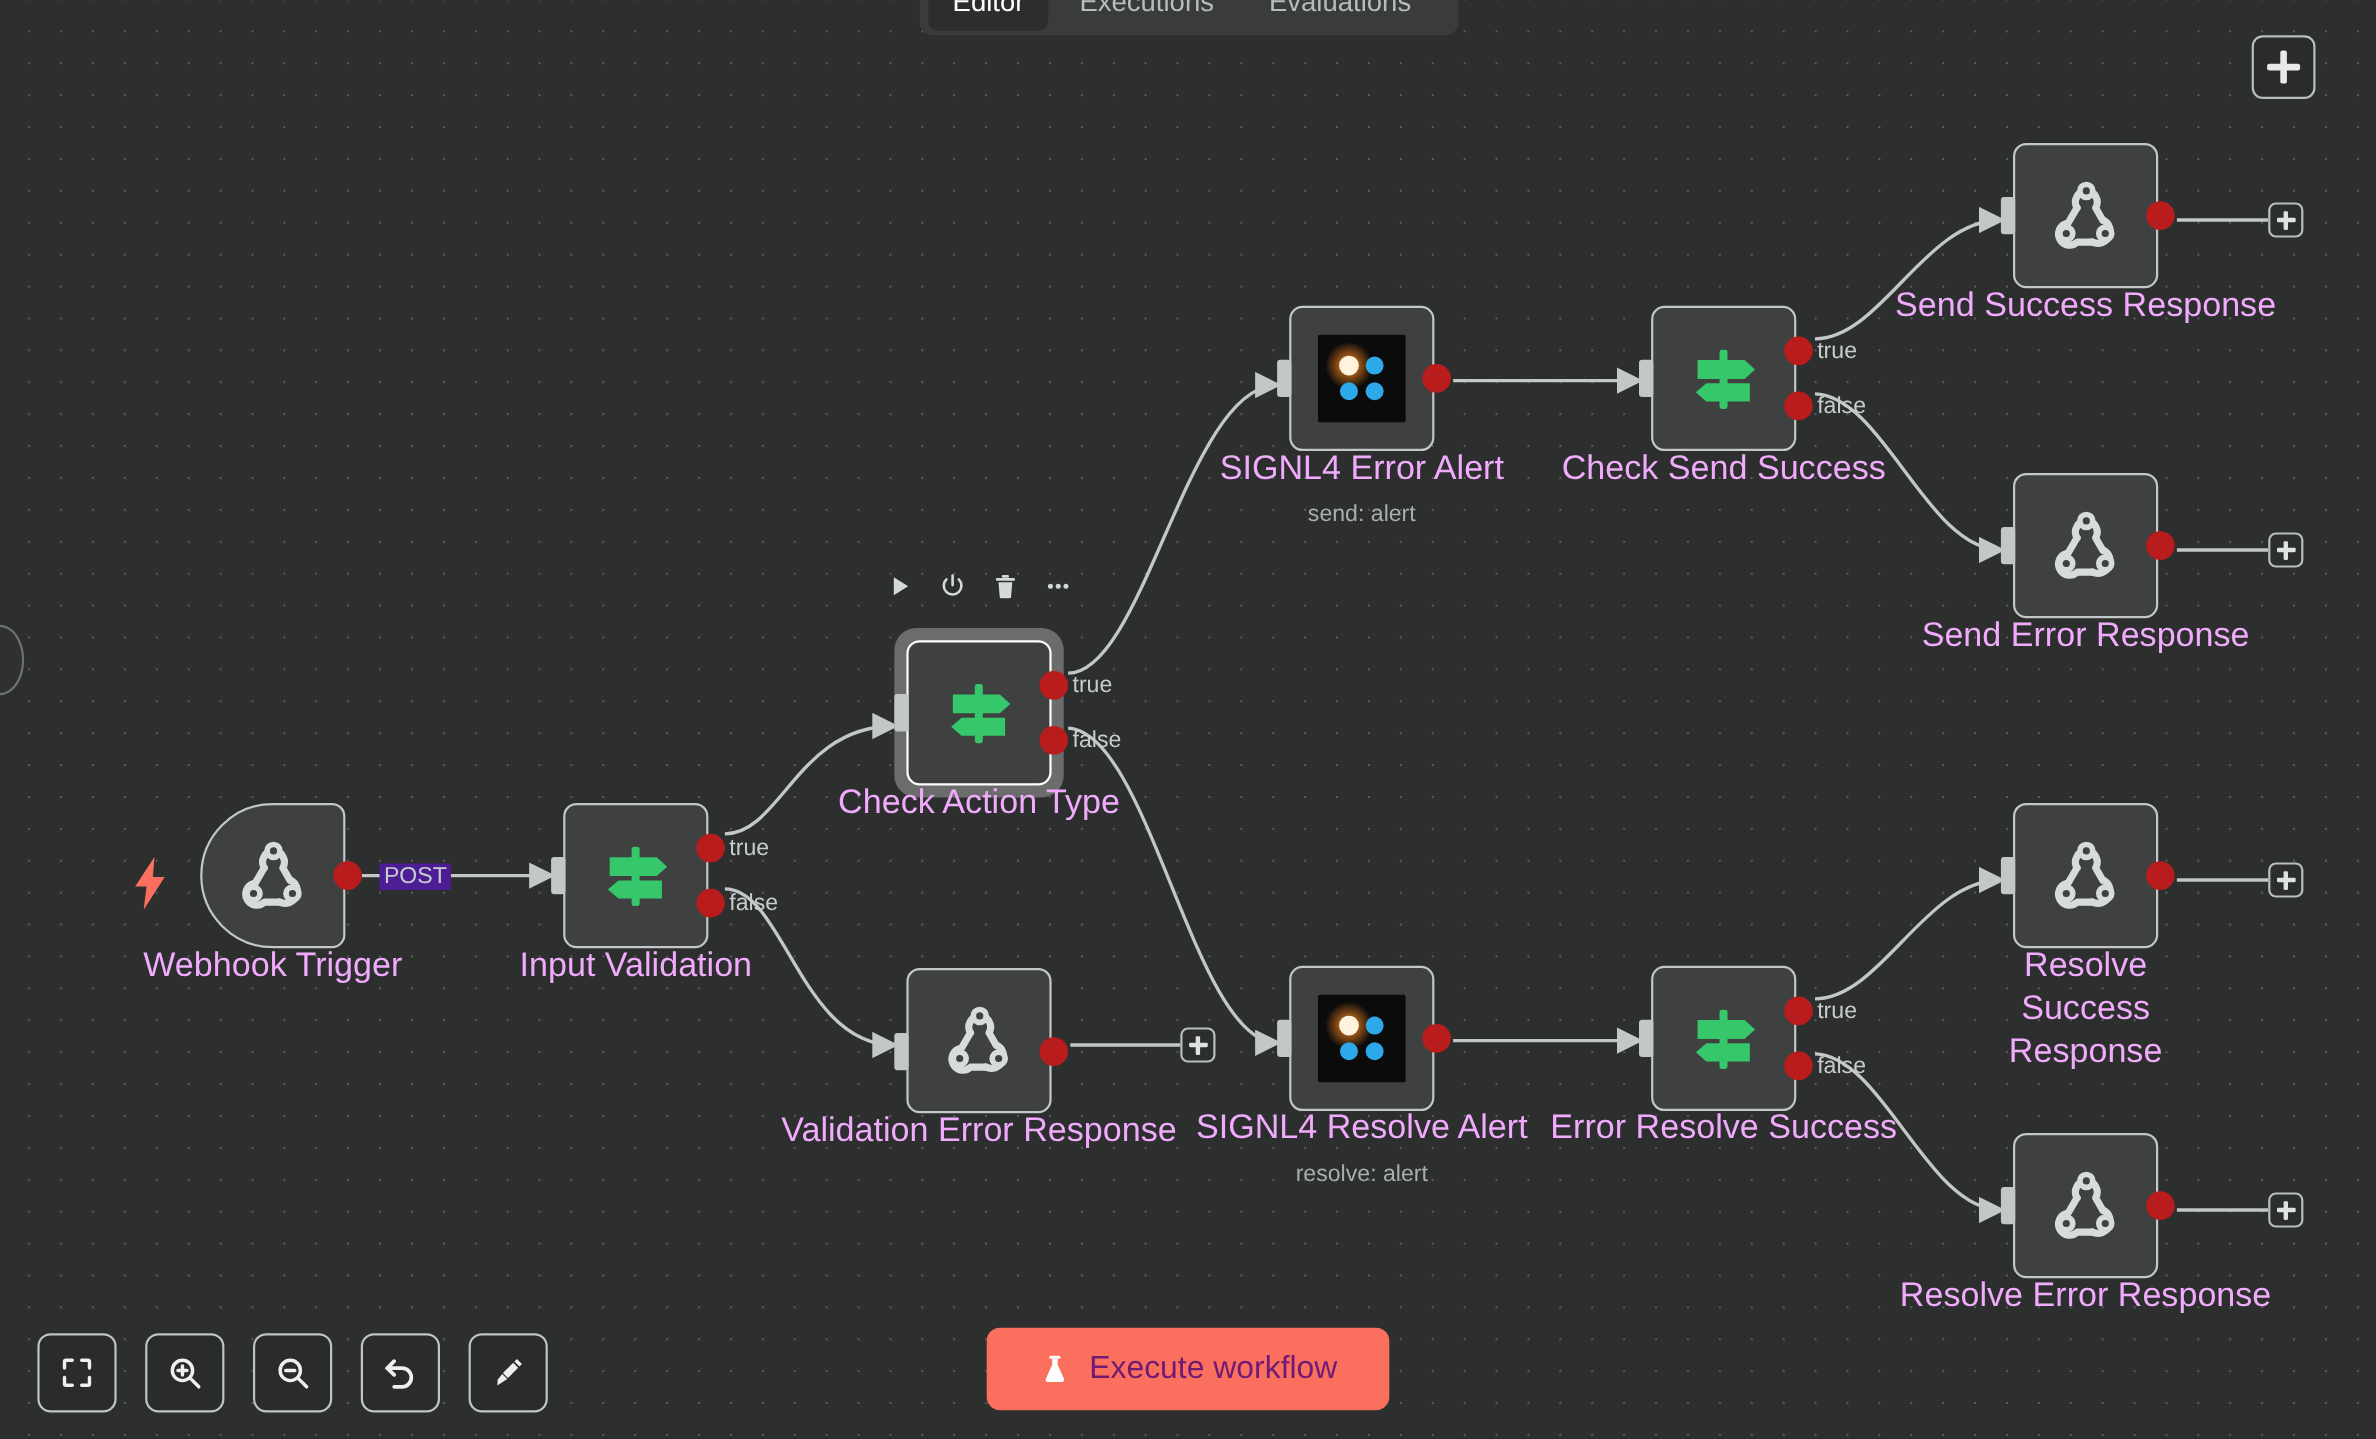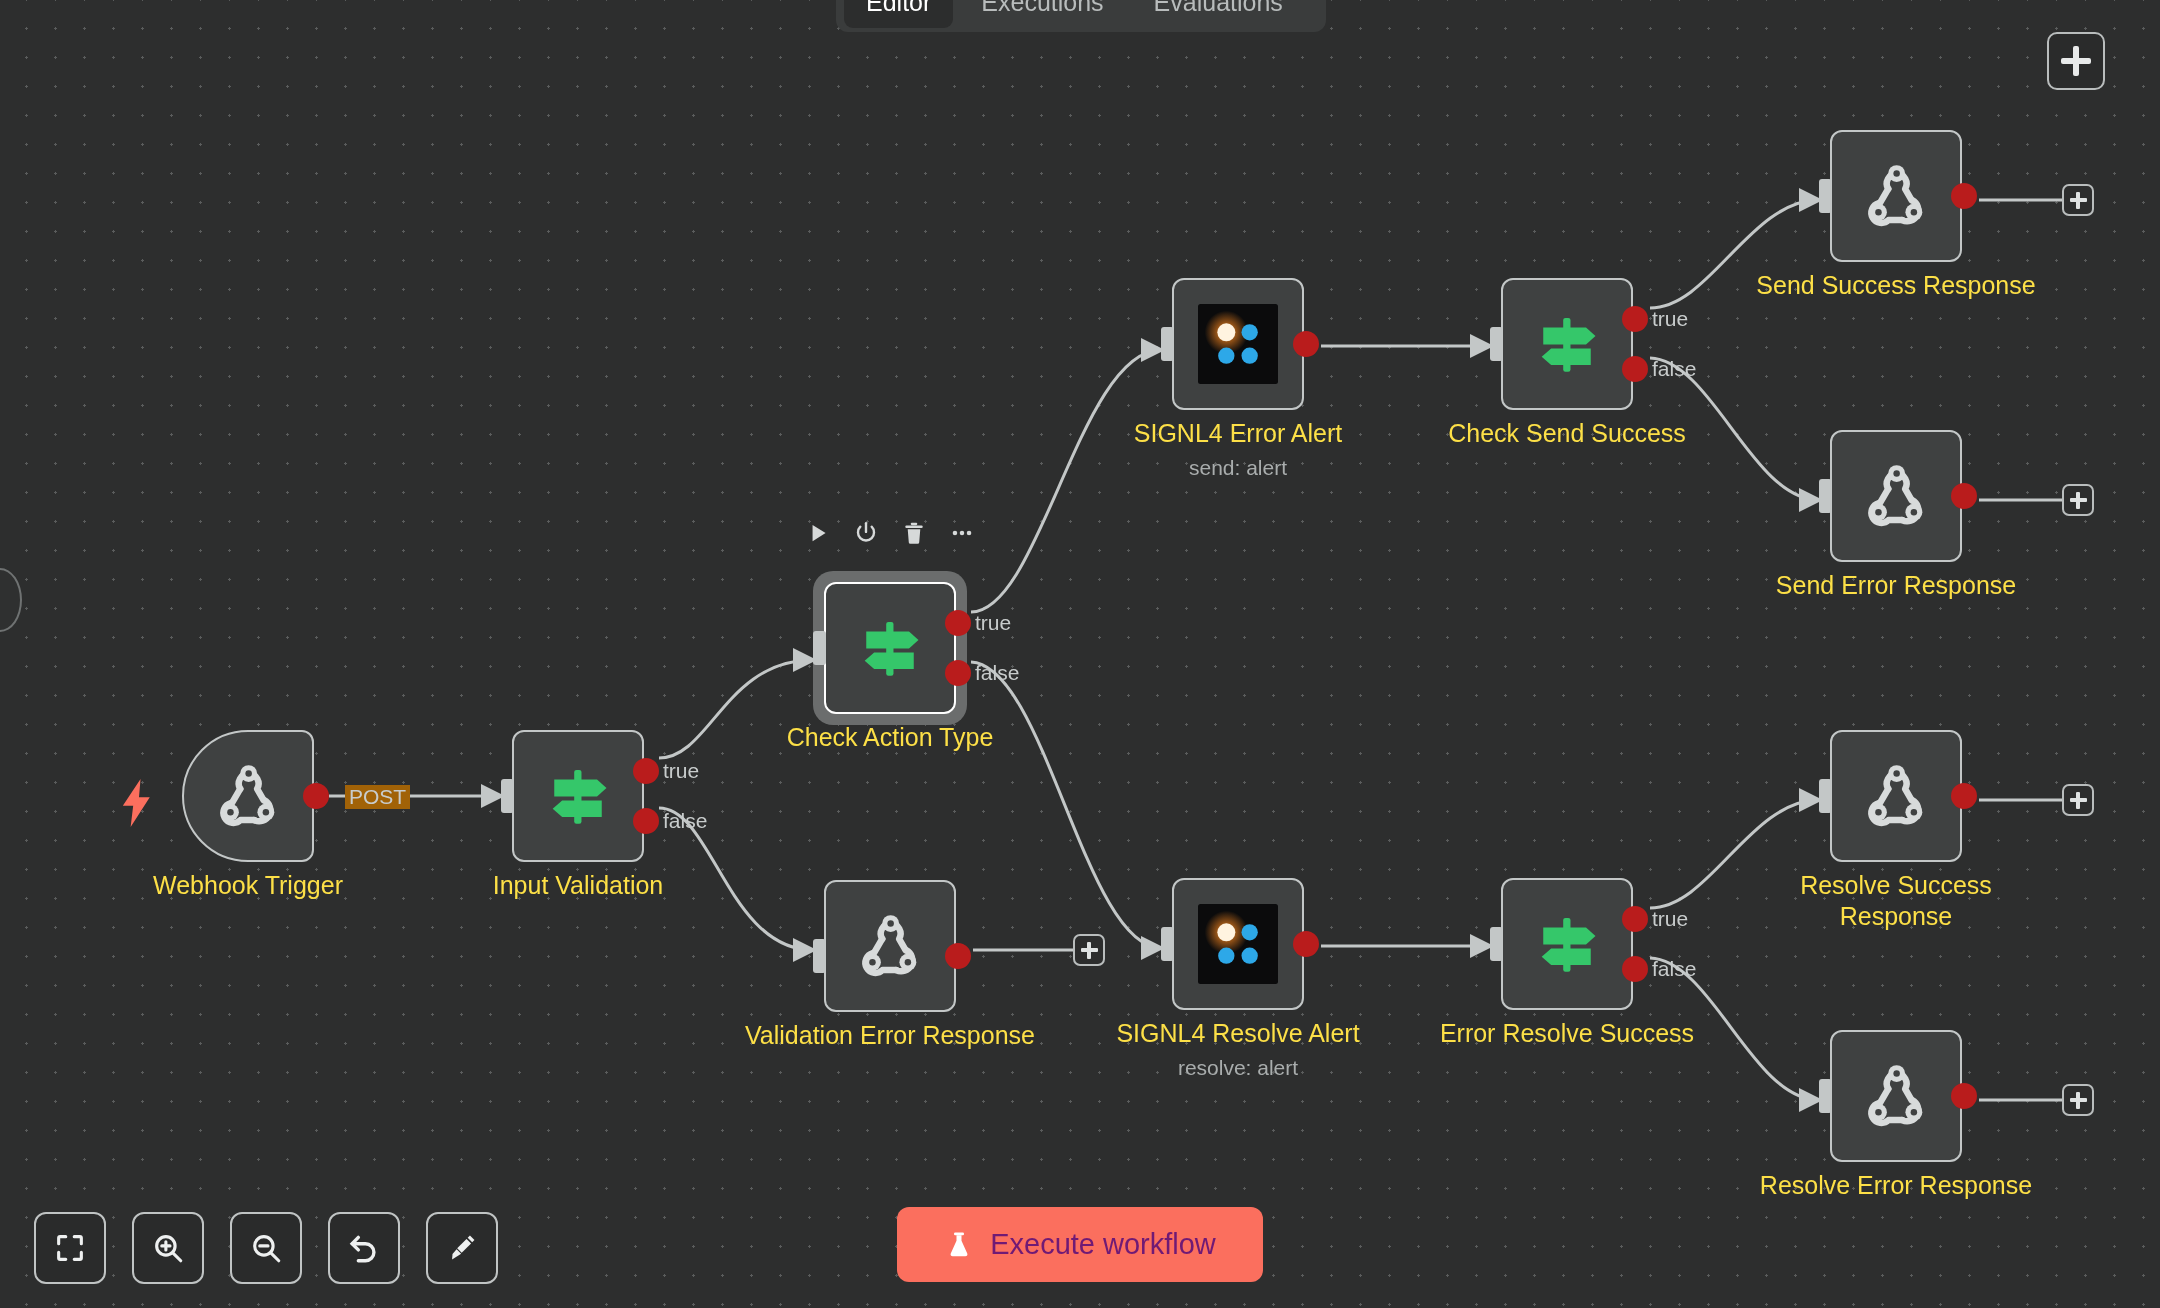--- a/index.html
+++ b/index.html
@@ -72,23 +72,23 @@
     background: #3f4141;
     border: 2px solid #c3c7c7;
     border-radius: 12px;
     display: flex; align-items: center; justify-content: center;
     cursor: pointer;
   }
   .node.trigger .node-box {
     border-radius: 66px 12px 12px 66px;
   }
   .node-label {
-    position: absolute; top: 140px; left: 50%;
+    position: absolute; top: 128px; left: 50%;
     transform: translateX(-50%);
-    font-size: 25px; color: #fde047; white-space: nowrap;
+    font-size: 31px; color: #f0abfc; white-space: nowrap;
     text-align: center; line-height: 1.25;
   }
   .node-label.wrap { white-space: normal; width: 215px; }
   .node-sub {
     position: absolute; left: 50%; transform: translateX(-50%);
     top: 178px; font-size: 21px; color: #a9adad; white-space: nowrap;
   }
 
   
   .node.selected .halo {
@@ -134,21 +134,21 @@
     background: #2c2d2d; z-index: 22;
     display: flex; align-items: center; justify-content: center;
     cursor: pointer;
   }
   .endpoint-plus .pv { position:absolute; width:4px; height:17px; background:#dfe2e2; border-radius:1px;}
   .endpoint-plus .ph { position:absolute; width:17px; height:4px; background:#dfe2e2; border-radius:1px;}
 
   
   .edge-label {
     position: absolute; font-size: 21px; color: #c8cccc;
-    background: #a16207; padding: 0 4px; z-index: 18; white-space: nowrap;
+    background: #4c1d95; padding: 0 4px; z-index: 18; white-space: nowrap;
   }
 
   
   .bolt { position: absolute; left: -62px; top: 48px; z-index: 25; }
 
   
   #bottom-toolbar {
     position: absolute; left: 34px; bottom: 24px;
     display: flex; gap: 26px; z-index: 55;
   }

